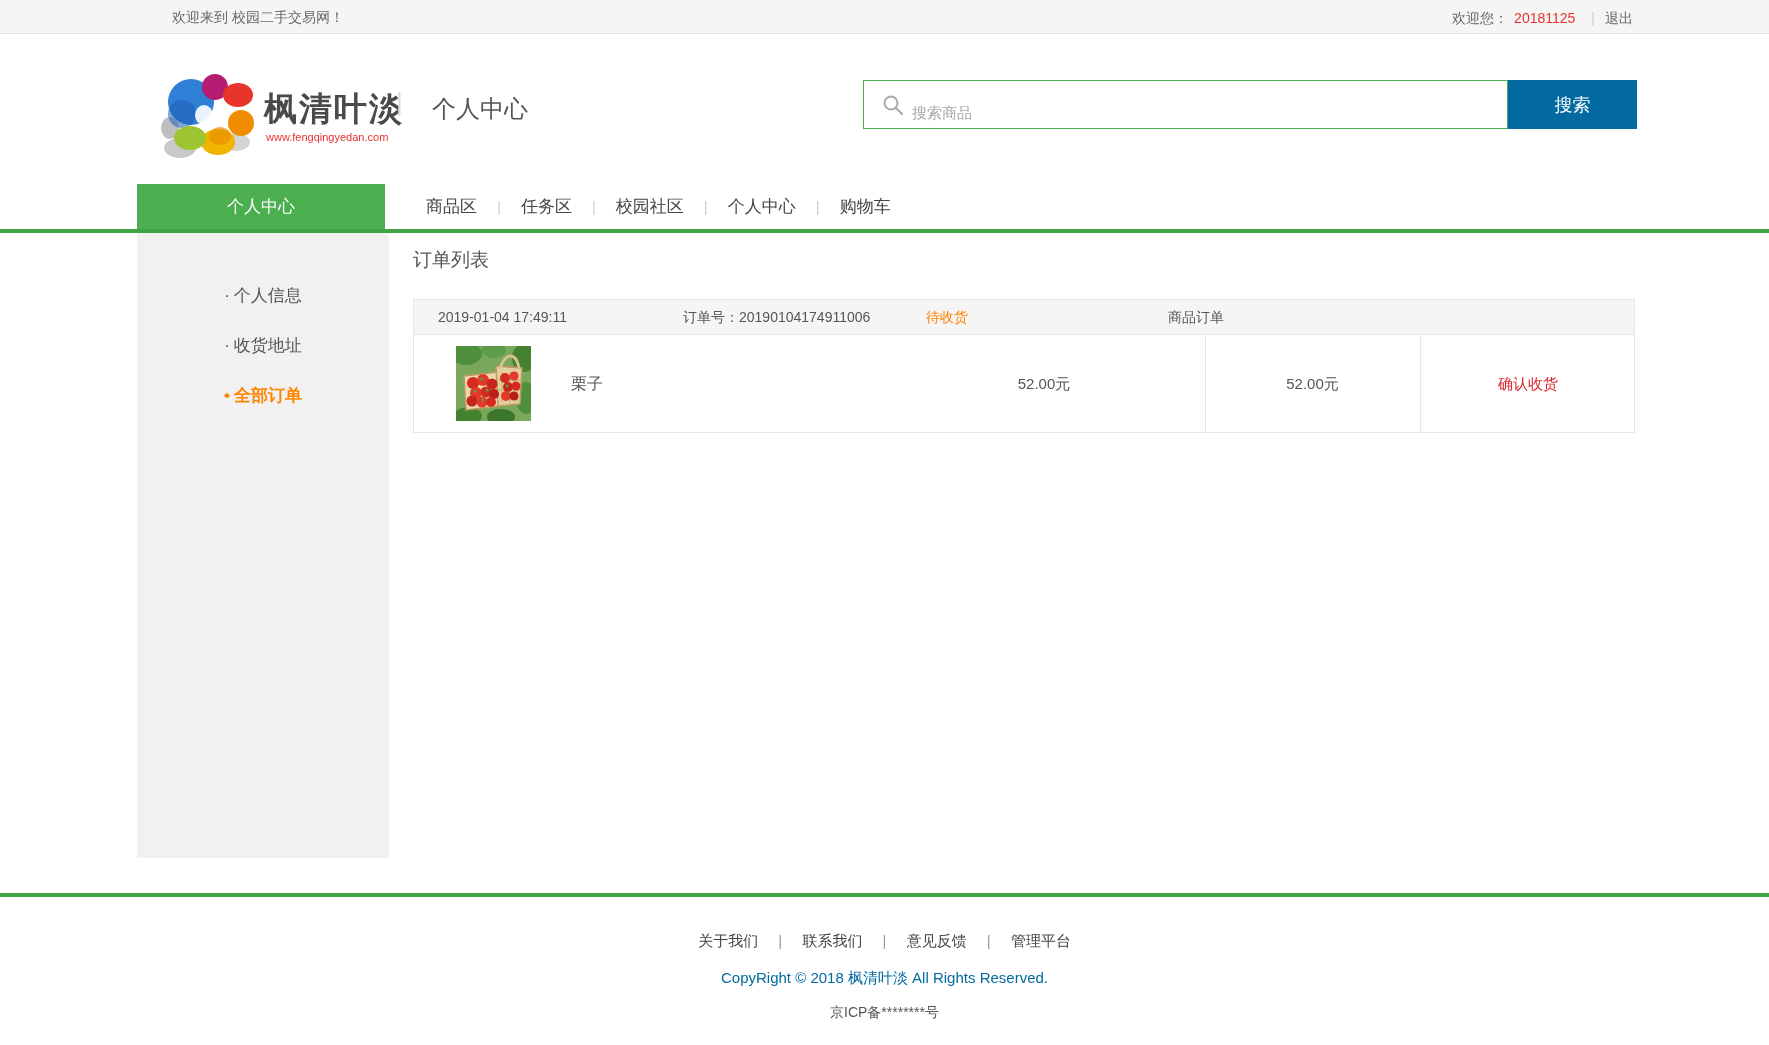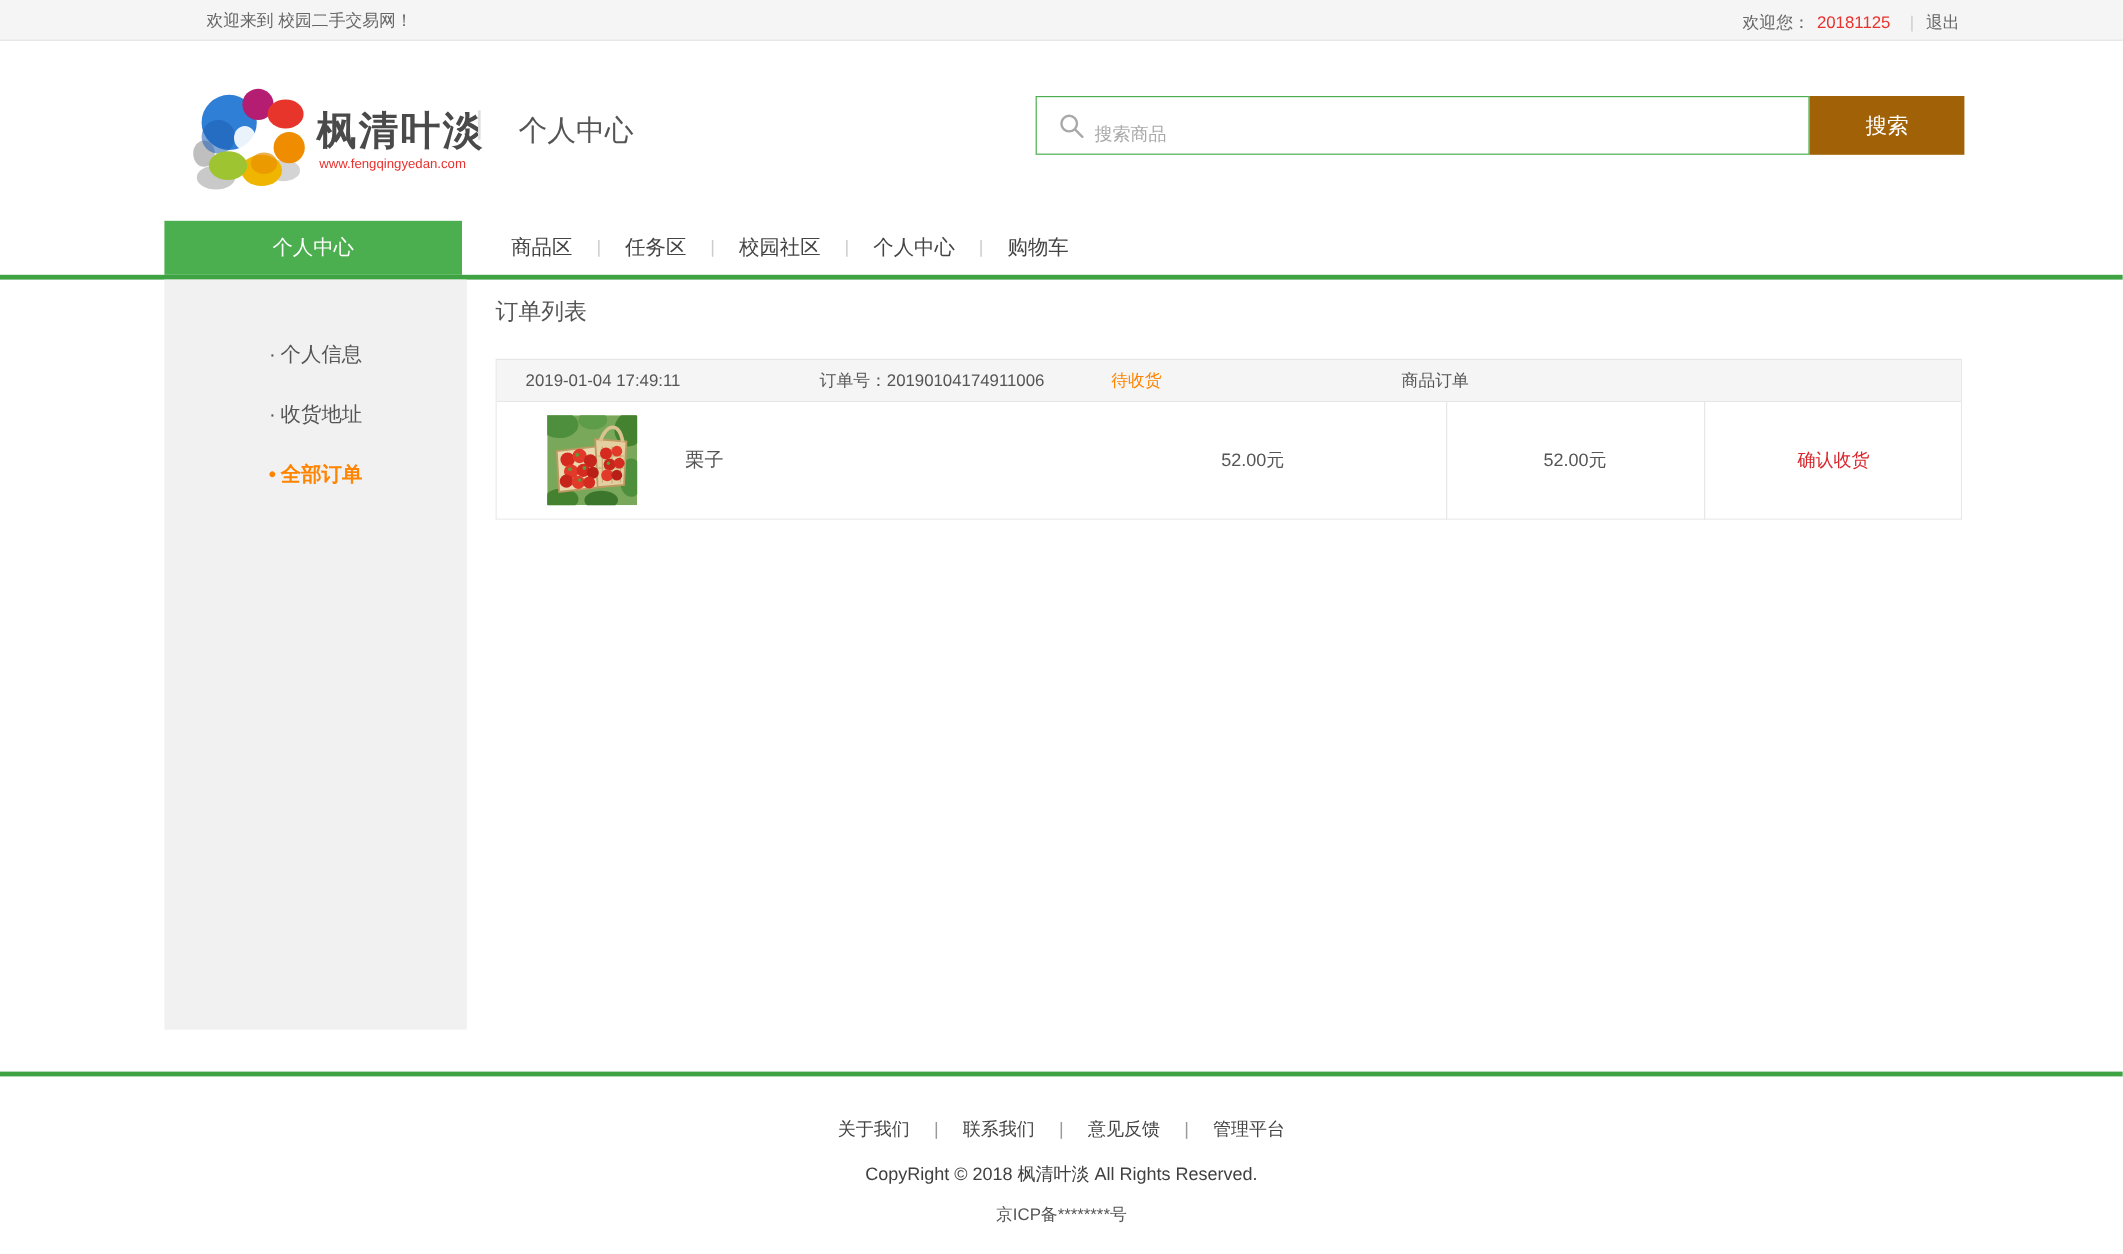--- a/index.html
+++ b/index.html
@@ -30,21 +30,21 @@
   .header-section { position:absolute; left:432px; top:58px; font-size:24px; color:#555; }
 
   .search-wrap { position:absolute; left:863px; top:45px; width:774px; height:49px; }
   .search-box { position:absolute; left:0; top:0; width:645px; height:49px; background:#fff;
                 border:1px solid #4bae4f; }
   .search-icon { position:absolute; left:18px; top:13px; width:22px; height:22px; }
   .search-input { position:absolute; left:48px; top:1px; width:580px; height:61px; border:none;
                   outline:none; font-size:15px; color:#555; background:transparent;
                   font-family:"Liberation Sans","DejaVu Sans",sans-serif; }
   .search-input::placeholder { color:#a9a9a9; }
-  .search-btn { position:absolute; left:645px; top:0; width:129px; height:49px; background:#a16207;
+  .search-btn { position:absolute; left:645px; top:0; width:129px; height:49px; background:#0369a1;
                 border:none; color:#fff; font-size:18px; cursor:pointer;
                 font-family:"Liberation Sans","DejaVu Sans",sans-serif; }
 
   
   .nav-active { position:absolute; left:137px; top:184px; width:248px; height:45px;
                 background:#4bae4f; color:#fff; font-size:17px; text-align:center;
                 line-height:45px; cursor:pointer; }
   .nav-links { position:absolute; left:426px; top:184px; height:45px; display:flex;
                align-items:center; }
   .nav-link { font-size:17px; color:#444; cursor:pointer; }
@@ -83,21 +83,21 @@
                 text-align:center; font-size:15px; color:#555; }
   .prod-action { position:absolute; left:1006px; top:0; width:216px; height:98px; line-height:98px;
                  text-align:center; font-size:15px; color:#d9252c; cursor:pointer; }
 
   
   .footer-line { position:absolute; left:0; top:893px; width:1769px; height:4px; background:#3fa344; }
   .footer { position:absolute; left:0; top:897px; width:1769px; text-align:center; }
   .footer-links { margin-top:35px; font-size:15px; color:#444; }
   .footer-link { cursor:pointer; }
   .footer-pipe { color:#999; margin:0 16px; }
-  .footer-copy { margin-top:18px; font-size:15px; color:#404040; }
+  .footer-copy { margin-top:18px; font-size:15px; color:#0369a1; }
   .footer-icp { margin-top:16px; font-size:14px; color:#555; }
 </style>
 </head>
 <body>
 
 <div class="page">
 
   <div class="topbar">
     <div class="topbar-left">欢迎来到 校园二手交易网！</div>
     <div class="topbar-right">

